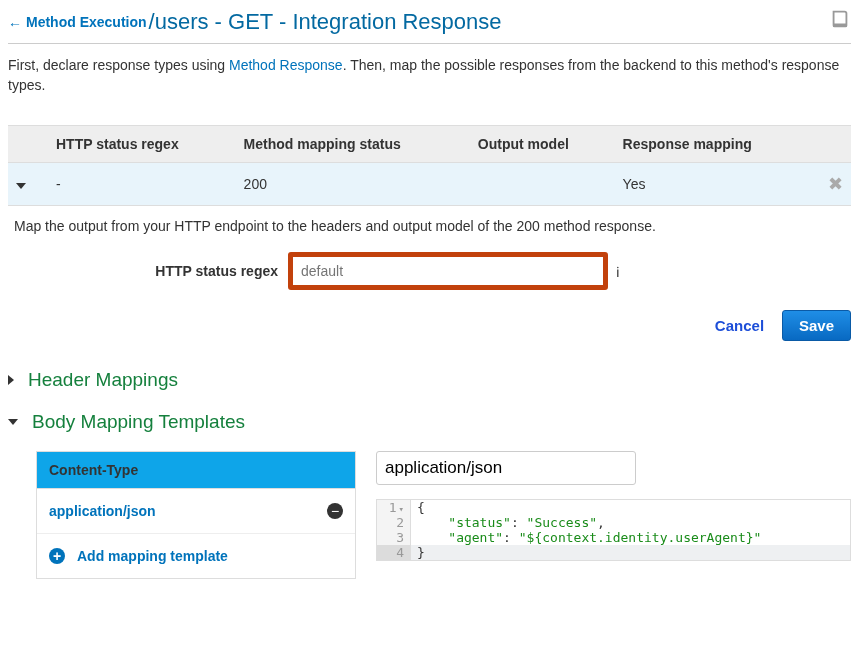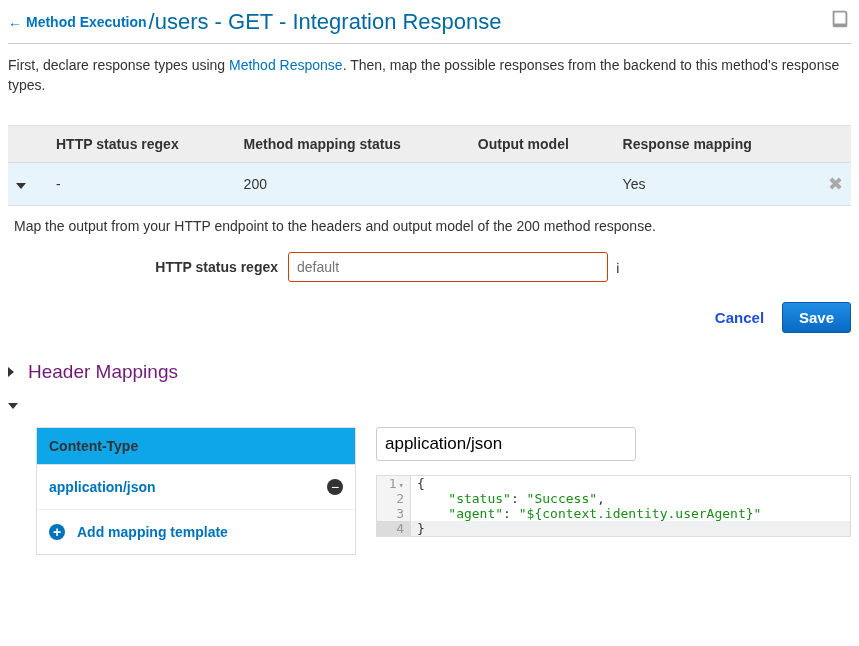--- a/index.html
+++ b/index.html
@@ -14,29 +14,29 @@
 .table { width: 100%; border-collapse: collapse; }
 .table th { background: #eee; font-weight: bold; text-align: left; padding: 10px 8px; border-top: 1px solid #ddd; border-bottom: 1px solid #ddd; }
 .table th:first-child { width: 40px; }
 .table td { padding: 10px 8px; background: #e8f4fb; border-bottom: 1px solid #ddd; }
 .caret-down { display: inline-block; width: 0; height: 0; border-left: 5px solid transparent; border-right: 5px solid transparent; border-top: 6px solid #333; }
 .caret-right { display: inline-block; width: 0; height: 0; border-top: 5px solid transparent; border-bottom: 5px solid transparent; border-left: 6px solid #333; }
 .remove-icon { color: #aaa; font-size: 18px; cursor: pointer; }
 .map-desc { padding: 12px 6px; }
 .regex-row { display: flex; align-items: center; padding: 6px 0 14px; }
 .regex-row label { font-weight: bold; width: 280px; text-align: right; padding-right: 10px; }
-.regex-row input { width: 320px; padding: 6px 8px; border: 1px solid #c2410c; border-radius: 3px; font-size: 14px; }
+.regex-row input { width: 320px; padding: 6px 8px; border: 5px solid #c2410c; border-radius: 3px; font-size: 14px; }
 .info-icon { margin-left: 8px; color: #333; font-size: 14px; }
 .actions { text-align: right; padding: 6px 0 18px; }
 .btn-cancel { color: #1d4ed8; font-weight: bold; background: none; border: none; cursor: pointer; font-size: 15px; margin-right: 14px; }
 .btn-save { background: linear-gradient(#1f8ee6, #0869c2); color: #fff; border: 1px solid #0a5aa6; border-radius: 3px; padding: 6px 16px; font-weight: bold; cursor: pointer; font-size: 15px; }
 .section { padding: 10px 0; }
 .section-head { display: flex; align-items: center; cursor: pointer; }
 .section-head .caret-right, .section-head .caret-down { margin-right: 14px; }
-.section-title { font-size: 19px; font-weight: normal; color: #701a75; }
+.section-title { font-size: 19px; font-weight: normal; color: #15803d; }
 .body-mapping { display: flex; margin-top: 18px; gap: 20px; padding-left: 28px; }
 .ct-box { width: 320px; border: 1px solid #ddd; }
 .ct-header { background: #0ea5e9; padding: 10px 12px; font-weight: bold; border-bottom: 1px solid #ddd; }
 .ct-row { display: flex; align-items: center; justify-content: space-between; padding: 14px 12px; border-bottom: 1px solid #eee; }
 .ct-row a { color: #0073bb; font-weight: bold; text-decoration: none; }
 .minus-icon { width: 16px; height: 16px; border-radius: 50%; background: #333; color: #fff; display: inline-flex; align-items: center; justify-content: center; font-size: 14px; line-height: 1; cursor: pointer; }
 .ct-add { display: flex; align-items: center; padding: 14px 12px; color: #0073bb; font-weight: bold; cursor: pointer; }
 .plus-icon { width: 16px; height: 16px; border-radius: 50%; background: #0073bb; color: #fff; display: inline-flex; align-items: center; justify-content: center; font-size: 14px; line-height: 1; margin-right: 12px; }
 .tpl-right { flex: 1; }
 .tpl-input { width: 260px; padding: 6px 8px; border: 1px solid #ccc; border-radius: 3px; font-size: 17px; margin-bottom: 14px; }
@@ -114,20 +114,21 @@
 <div class="section">
   <div class="section-head">
     <span class="caret-right"></span>
     <span class="section-title">Header Mappings</span>
   </div>
 </div>
 
 <div class="section">
   <div class="section-head">
     <span class="caret-down"></span>
+    <span class="section-title">Body Mapping Templates</span>
   </div>
 
   <div class="body-mapping">
     <div class="ct-box">
       <div class="ct-header">Content-Type</div>
       <div class="ct-row">
         <a href="#">application/json</a>
         <span class="minus-icon">−</span>
       </div>
       <div class="ct-add">

